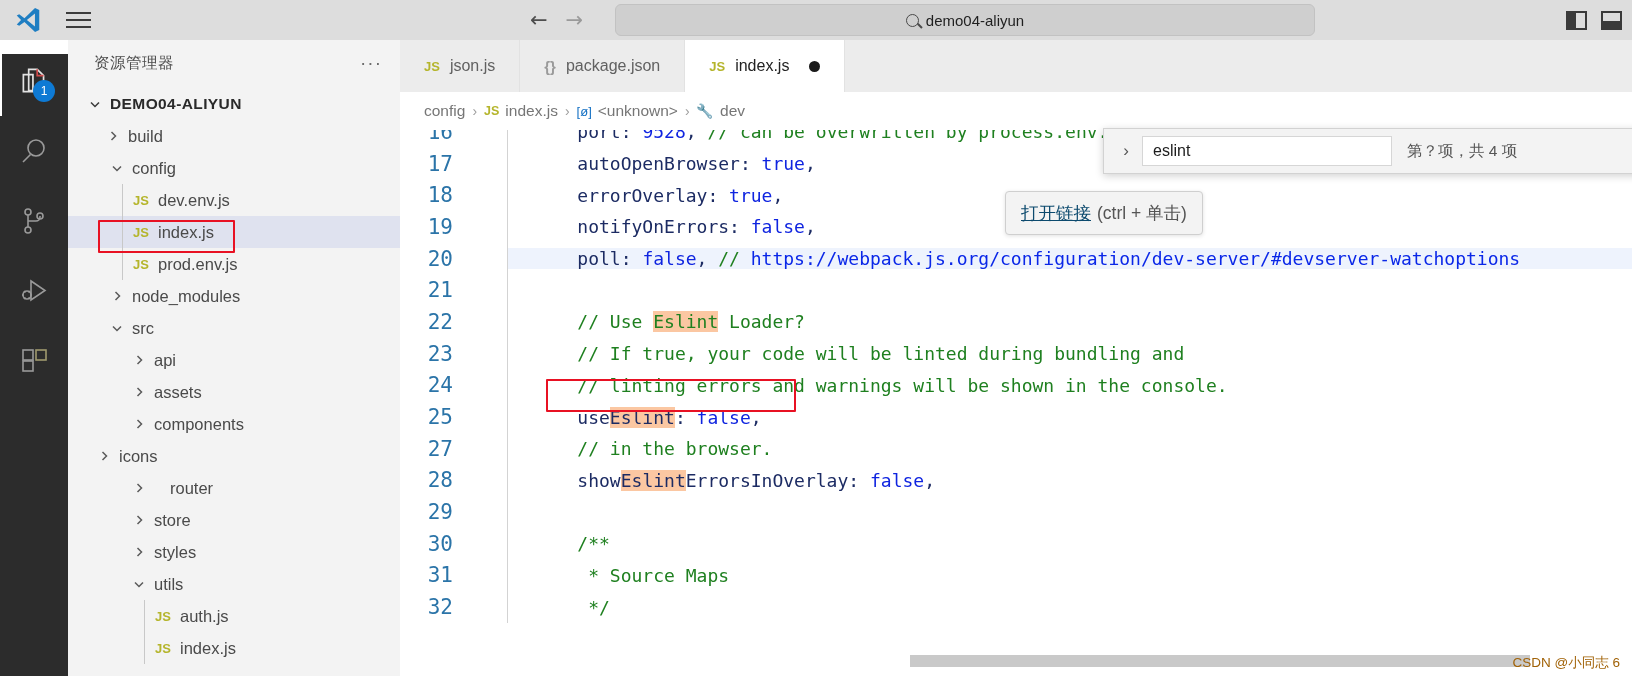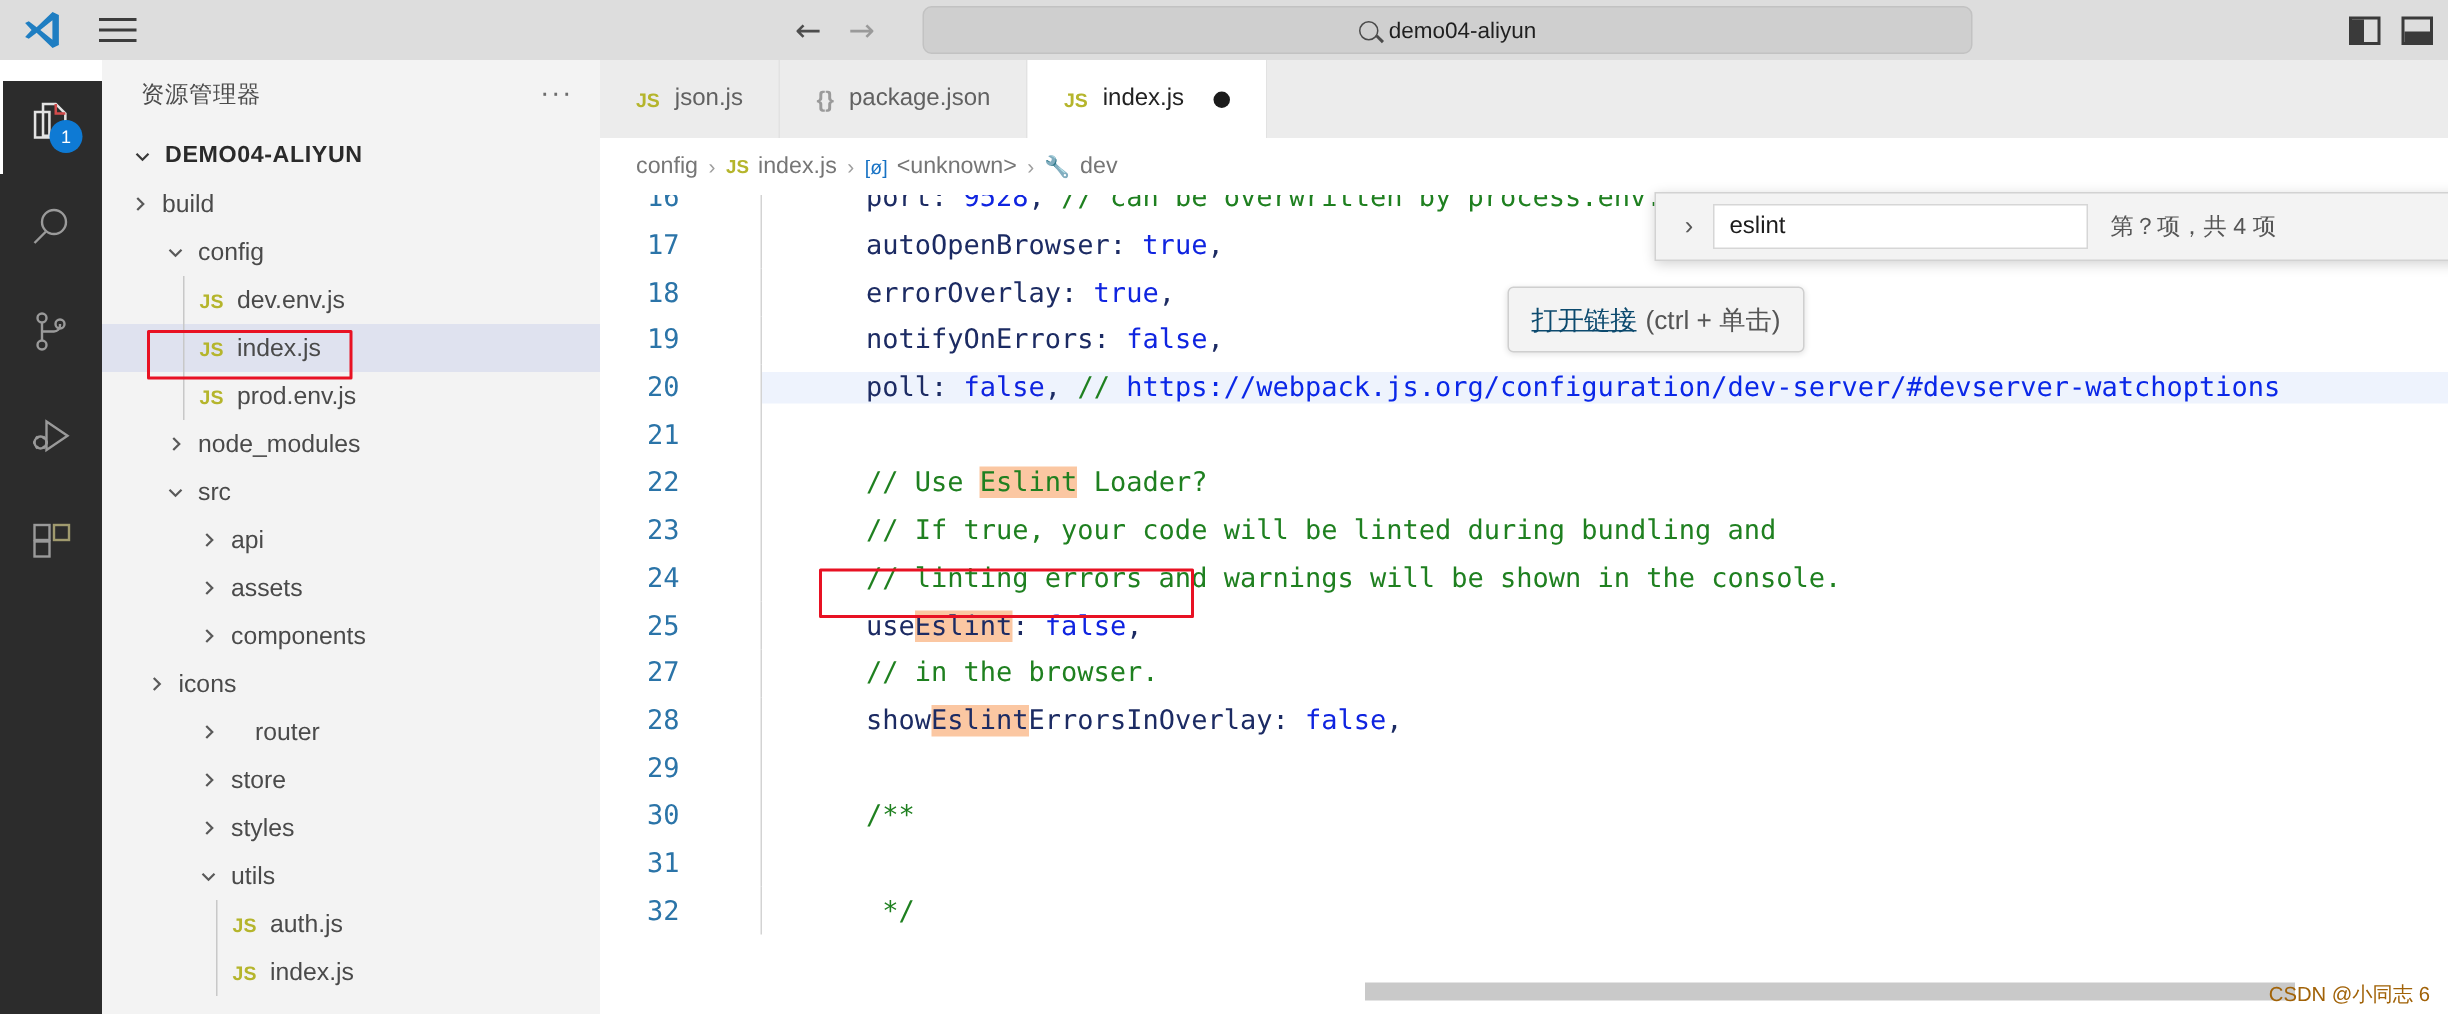--- a/index.html
+++ b/index.html
@@ -84,21 +84,21 @@
   }
   .bc-sep { color:#9e9e9e; font-size:14px; }
   .bc-js { color:#b5b52c; font-weight:bold; font-size:12.5px; }
   .bc-sym { color:#1772c4; font-size:13px; }
   .bc-wrench { color:#5a5a5a; font-size:14px; }
 
   
   .code-wrap { position:relative; height:546px; overflow:hidden; background:#ffffff; }
   .code-rows { position:absolute; top:-14px; left:0; right:0; }
   .cline { height:31.7px; display:flex; align-items:center; white-space:pre; font-family:"DejaVu Sans Mono", monospace; font-size:18px; }
-  .lnum { width:75px; text-align:right; padding-right:22px; color:#2b74a8; font-size:18px; flex:0 0 auto; }
+  .lnum { width:75px; text-align:right; padding-right:22px; color:#2b74a8; font-size:21px; flex:0 0 auto; }
   .glyph { width:32px; flex:0 0 auto; position:relative; }
   .bulb { width:13px; height:16px; margin-left:8px; }
   .guideline { width:1px; background:#d3d3d3; height:31.7px; flex:0 0 auto; }
   .ctext { padding-left:26px; flex:1 1 auto; position:relative; }
   .kw-blue { color:#0f24e0; }
   .plain { color:#1c2b63; }
   .cmt { color:#1f8020; }
   .link { color:#0a27e8; text-decoration:none; }
   .hl-find { background:#fbc7a2; }
   .hl-current { background:#b9aba4; }
@@ -223,21 +223,21 @@
     <div class="tree">
       <div class="row rooted" style="padding-left:18px;">
         <span class="chev">
           <svg width="12" height="12" viewBox="0 0 12 12" fill="none" stroke="#3a3a3a" stroke-width="1.5">
               <path d="M2 4.5 6 8.5 10 4.5"></path>
             </svg>
         </span>
         <span class="lbl">DEMO04-ALIYUN</span>
       </div>
       <div id="tree-body">
-          <div class="row" style="padding-left: 16px;">
+          <div class="row" style="padding-left: 36px;">
             <span class="chev">
               <svg width="12" height="12" viewBox="0 0 12 12" fill="none" stroke="#5a5a5a" stroke-width="1.5">
                 <path d="M4.5 2 8.5 6 4.5 10"></path>
               </svg>
             </span>
             <span class="lbl">build</span>
           </div>
           <div class="row" style="padding-left: 40px;">
             <span class="chev">
               <svg width="12" height="12" viewBox="0 0 12 12" fill="none" stroke="#5a5a5a" stroke-width="1.5">
@@ -405,21 +405,21 @@
           <div class="cline"><div class="lnum">20</div><div class="glyph"></div><div class="guideline"></div><div class="ctext link-line-bg"><span class="plain">    poll: </span><span class="kw-blue">false</span><span class="plain">, </span><span class="cmt">// </span><span class="link">https://webpack.js.org/configuration/dev-server/#devserver-watchoptions</span></div></div>
           <div class="cline"><div class="lnum">21</div><div class="glyph"></div><div class="guideline"></div><div class="ctext"></div></div>
           <div class="cline"><div class="lnum">22</div><div class="glyph"></div><div class="guideline"></div><div class="ctext"><span class="cmt">    // Use </span><span class="cmt hl-find">Eslint</span><span class="cmt"> Loader?</span></div></div>
           <div class="cline"><div class="lnum">23</div><div class="glyph"></div><div class="guideline"></div><div class="ctext"><span class="cmt">    // If true, your code will be linted during bundling and</span></div></div>
           <div class="cline"><div class="lnum">24</div><div class="glyph"></div><div class="guideline"></div><div class="ctext"><span class="cmt">    // linting errors and warnings will be shown in the console.</span></div></div>
           <div class="cline"><div class="lnum">25</div><div class="glyph"></div><div class="guideline"></div><div class="ctext"><span class="plain">    use</span><span class="plain hl-find">Eslint</span><span class="plain">: </span><span class="kw-blue">false</span><span class="plain">,</span></div></div>
           <div class="cline"><div class="lnum">27</div><div class="glyph"></div><div class="guideline"></div><div class="ctext"><span class="cmt">    // in the browser.</span></div></div>
           <div class="cline"><div class="lnum">28</div><div class="glyph"></div><div class="guideline"></div><div class="ctext"><span class="plain">    show</span><span class="plain hl-find">Eslint</span><span class="plain">ErrorsInOverlay: </span><span class="kw-blue">false</span><span class="plain">,</span></div></div>
           <div class="cline"><div class="lnum">29</div><div class="glyph"></div><div class="guideline"></div><div class="ctext"></div></div>
           <div class="cline"><div class="lnum">30</div><div class="glyph"></div><div class="guideline"></div><div class="ctext"><span class="cmt">    /**</span></div></div>
-          <div class="cline"><div class="lnum">31</div><div class="glyph"></div><div class="guideline"></div></div>
+          <div class="cline"><div class="lnum">31</div><div class="glyph"></div><div class="guideline"></div><div class="ctext"><span class="cmt">     * Source Maps</span></div></div>
           <div class="cline"><div class="lnum">32</div><div class="glyph"></div><div class="guideline"></div><div class="ctext"><span class="cmt">     */</span></div></div>
         </div>
       <div class="h-scroll"></div>
     <div class="red-box" style="left: 146px; top: 249px; width: 250px; height: 33px; z-index: 30;"></div>
       </div>
   </div>
 
   <div class="find-widget">
     <span class="fw-toggle">›</span>
     <div class="fw-input">

